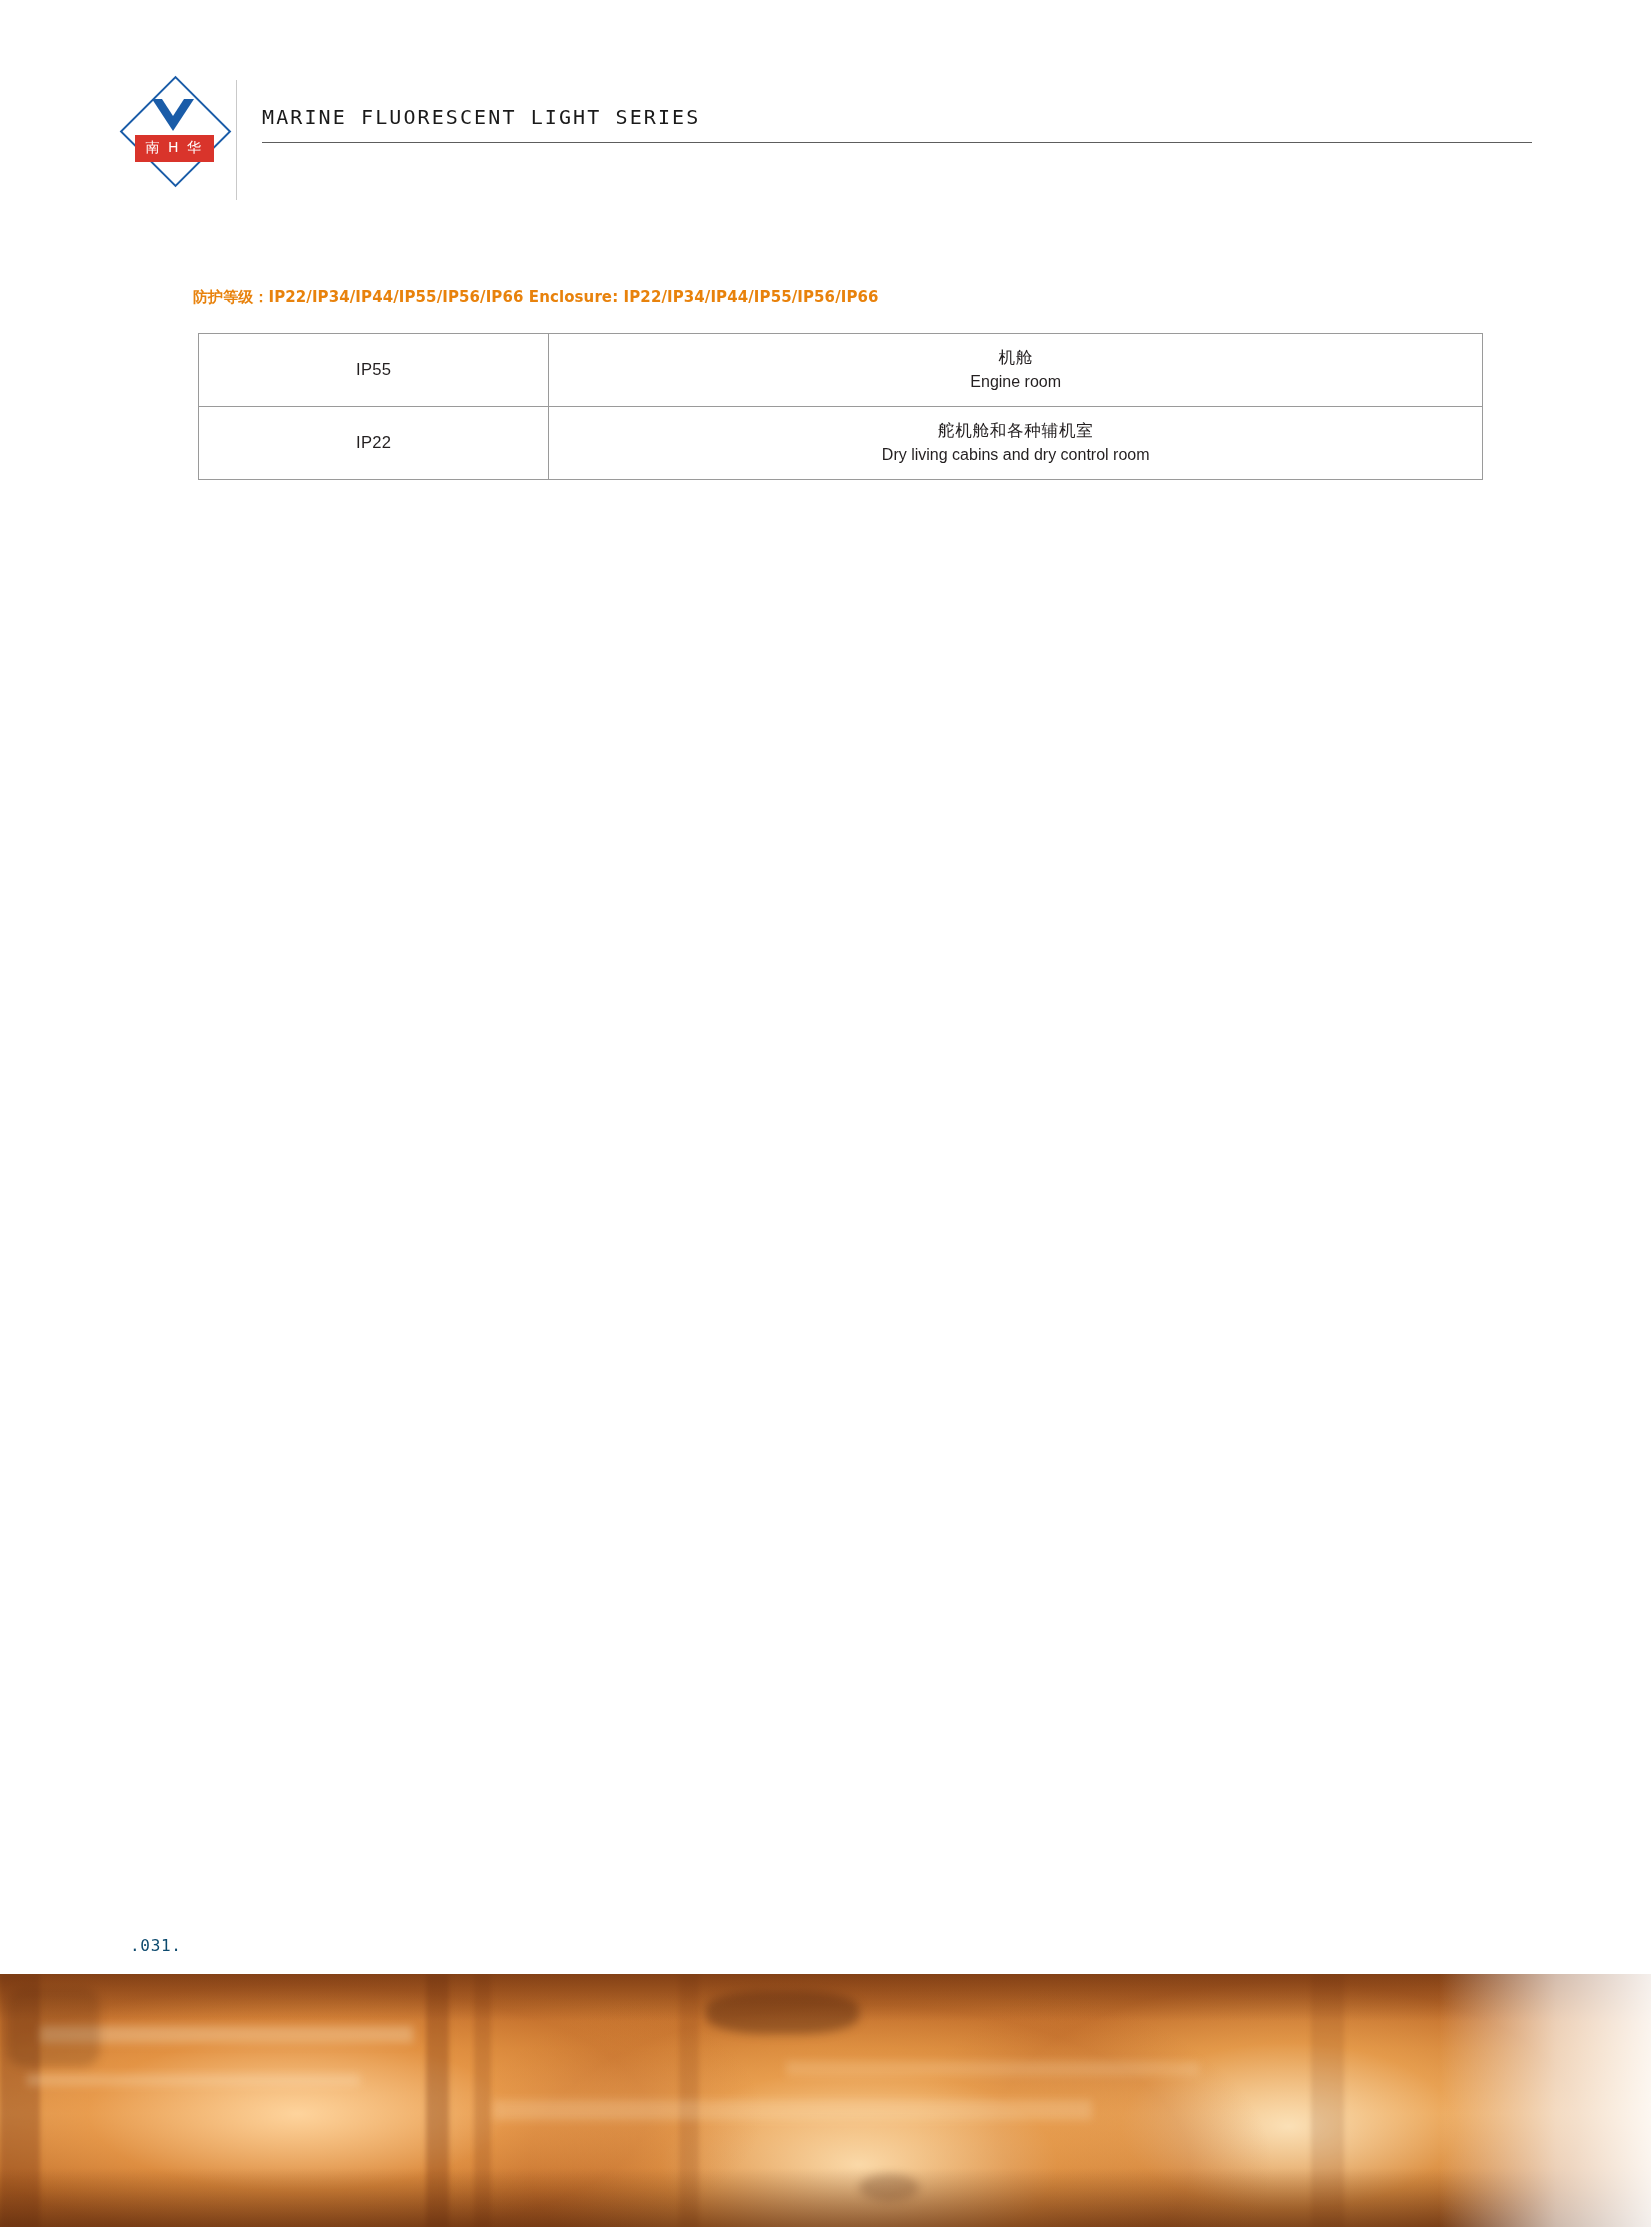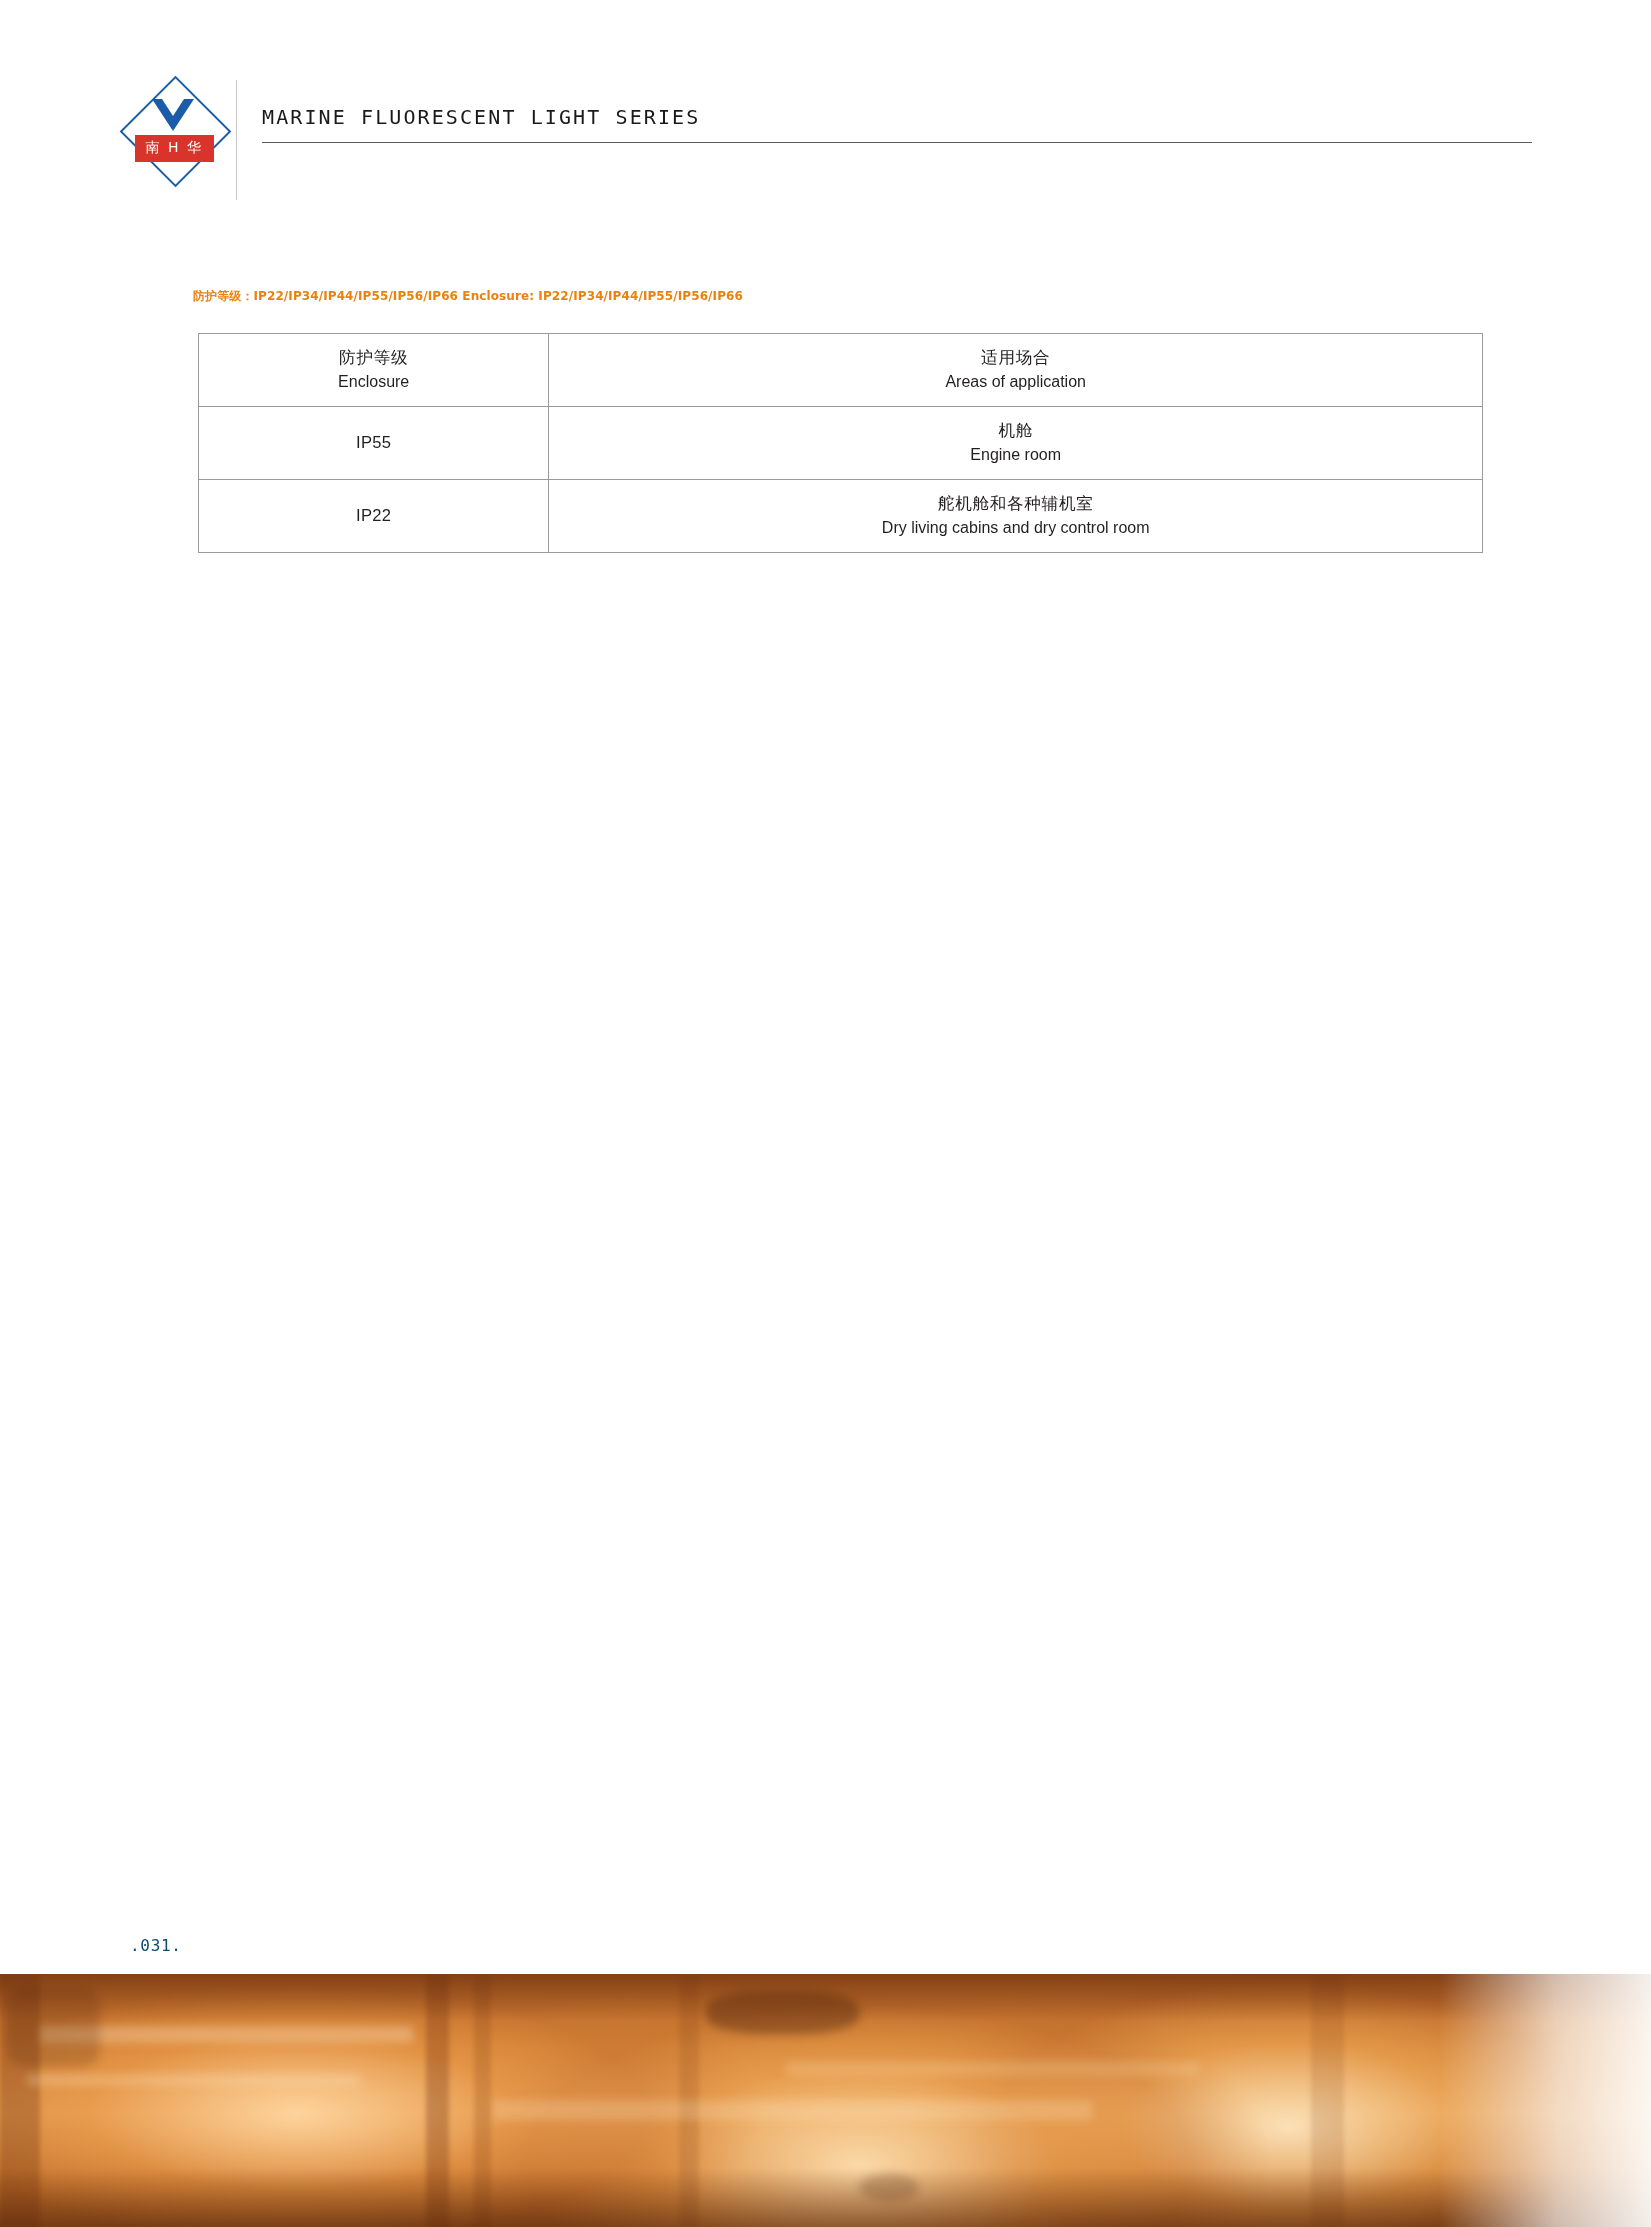--- a/index.html
+++ b/index.html
@@ -118,21 +118,21 @@
     letter-spacing: 2.1px;
     padding-top: 25px;
   }
 
   
   .section-heading {
     position: absolute;
     left: 193px;
     top: 288px;
     font-family: "DejaVu Sans", "Liberation Sans", sans-serif;
-    font-size: 12px;
+    font-size: 15px;
     font-weight: bold;
     color: #e8820c;
     letter-spacing: 0.1px;
     white-space: nowrap;
   }
 
   
   .table-wrap {
     position: absolute;
     left: 198px;
@@ -258,30 +258,20 @@
   </div>
 
   <div class="header-rule"></div>
 </div>
 
 <div class="section-heading">防护等级：IP22/IP34/IP44/IP55/IP56/IP66 Enclosure: IP22/IP34/IP44/IP55/IP56/IP66</div>
 
 <div class="table-wrap">
   <table class="spec">
     <tbody>
-      <tr class="row-h">
-        <td class="col-a">
-          <div class="cn">防护等级</div>
-          <div class="en">Enclosure</div>
-        </td>
-        <td>
-          <div class="cn">适用场合</div>
-          <div class="en">Areas of application</div>
-        </td>
-      </tr>
 
 
       <tr class="row-h">
         <td class="col-a">
           <div class="ip">IP55</div>
         </td>
         <td>
           <div class="cn">机舱</div>
           <div class="en">Engine room</div>
         </td>

